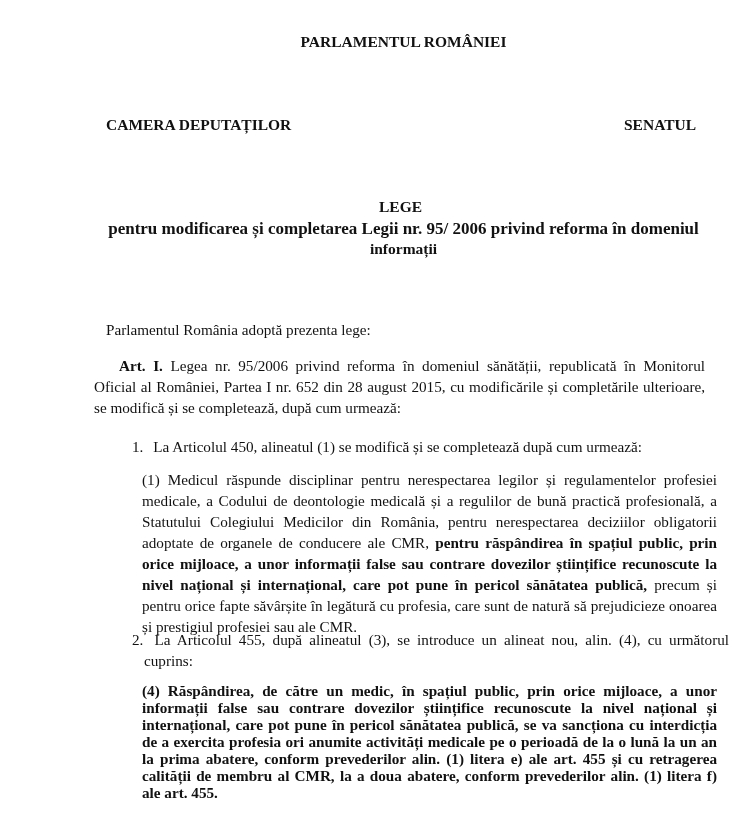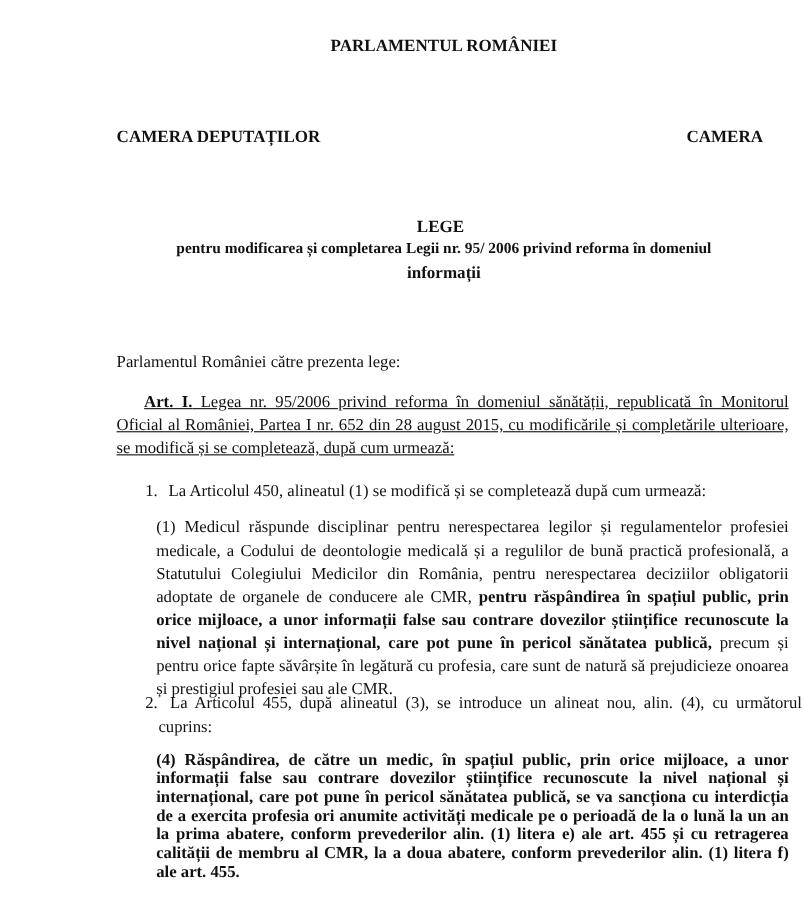--- a/index.html
+++ b/index.html
@@ -17,29 +17,29 @@
   .lh2 { line-height: 17px; }
 </style>
 </head>
 <body>
 
 <div>
 
   <div class="abs b center" style="left:0; width:731px; top:33px; font-size:15.5px;">PARLAMENTUL ROMÂNIEI</div>
 
   <div class="abs b" style="left:68px; top:116px; font-size:15.5px;text-align:center;">CAMERA DEPUTAȚILOR</div>
-  <div class="abs b" style="left:586px; top:116px; font-size:15.5px;">CAMERA</div>
+  <div class="abs b" style="left:586px; top:116px; font-size:15.5px;">SENATUL</div>
 
   <div class="abs b center" style="left:0; width:725px; top:198px; font-size:15.5px;">LEGE</div>
-  <div class="abs b center" style="left:40px; width:651px; top:219px; font-size:14px;">pentru modificarea și completarea Legii nr.  95/ 2006 privind reforma în domeniul</div>
+  <div class="abs b center" style="left:40px; width:651px; top:219px; font-size:17px;">pentru modificarea și completarea Legii nr.  95/ 2006 privind reforma în domeniul</div>
   <div class="abs b center" style="left:0; width:731px; top:240px; font-size:15.5px;">informații</div>
 
-  <p class="abs" style="left:68px; top:321px;">Parlamentul României către prezenta lege:</p>
+  <p class="abs" style="left:68px; top:321px;">Parlamentul România adoptă prezenta lege:</p>
 
-  <p class="abs just lh" style="left:68px; width:611px; top:355px; text-indent:25px;text-decoration:underline;"><span class="b">Art. I.</span><span> Legea nr. 95/2006 privind reforma în domeniul sănătății, republicată în Monitorul Oficial al României, Partea I nr. 652 din 28 august 2015, cu modificările și completările ulterioare, se modifică și se completează, după cum urmează:</span></p>
+  <p class="abs just lh" style="left:56px; width:611px; top:355px; text-indent:25px;"><span class="b">Art. I.</span><span> Legea nr. 95/2006 privind reforma în domeniul sănătății, republicată în Monitorul Oficial al României, Partea I nr. 652 din 28 august 2015, cu modificările și completările ulterioare, se modifică și se completează, după cum urmează:</span></p>
 
   <div class="abs" style="left:94px; top:438px;">
     <span>1.</span>
     <span style="margin-left:6px;">La Articolul 450, alineatul (1) se modifică și se completează după cum urmează:</span>
   </div>
 
   <p class="abs just lh" style="left:104px; width:575px; top:469px;"><span>(1) Medicul răspunde disciplinar pentru nerespectarea legilor și regulamentelor profesiei medicale, a Codului de deontologie medicală și a regulilor de bună practică profesională, a Statutului Colegiului Medicilor din România, pentru nerespectarea deciziilor obligatorii adoptate de organele de conducere ale CMR, </span><span class="b">pentru răspândirea în spațiul public, prin orice mijloace, a unor informații false sau contrare dovezilor științifice recunoscute la nivel național și internațional, care pot pune în pericol sănătatea publică,</span><span> precum și pentru orice fapte săvârșite în legătură cu profesia, care sunt de natură să prejudicieze onoarea și prestigiul profesiei sau ale CMR.</span></p>
 
   <div class="abs just lh" style="left:94px; width:585px; top:629px; padding-left:12px; text-indent:-12px;"><span>2.</span><span style="margin-left:4px;"> La Articolul 455, după alineatul (3), se introduce un alineat nou, alin. (4), cu următorul cuprins:</span></div>
 

